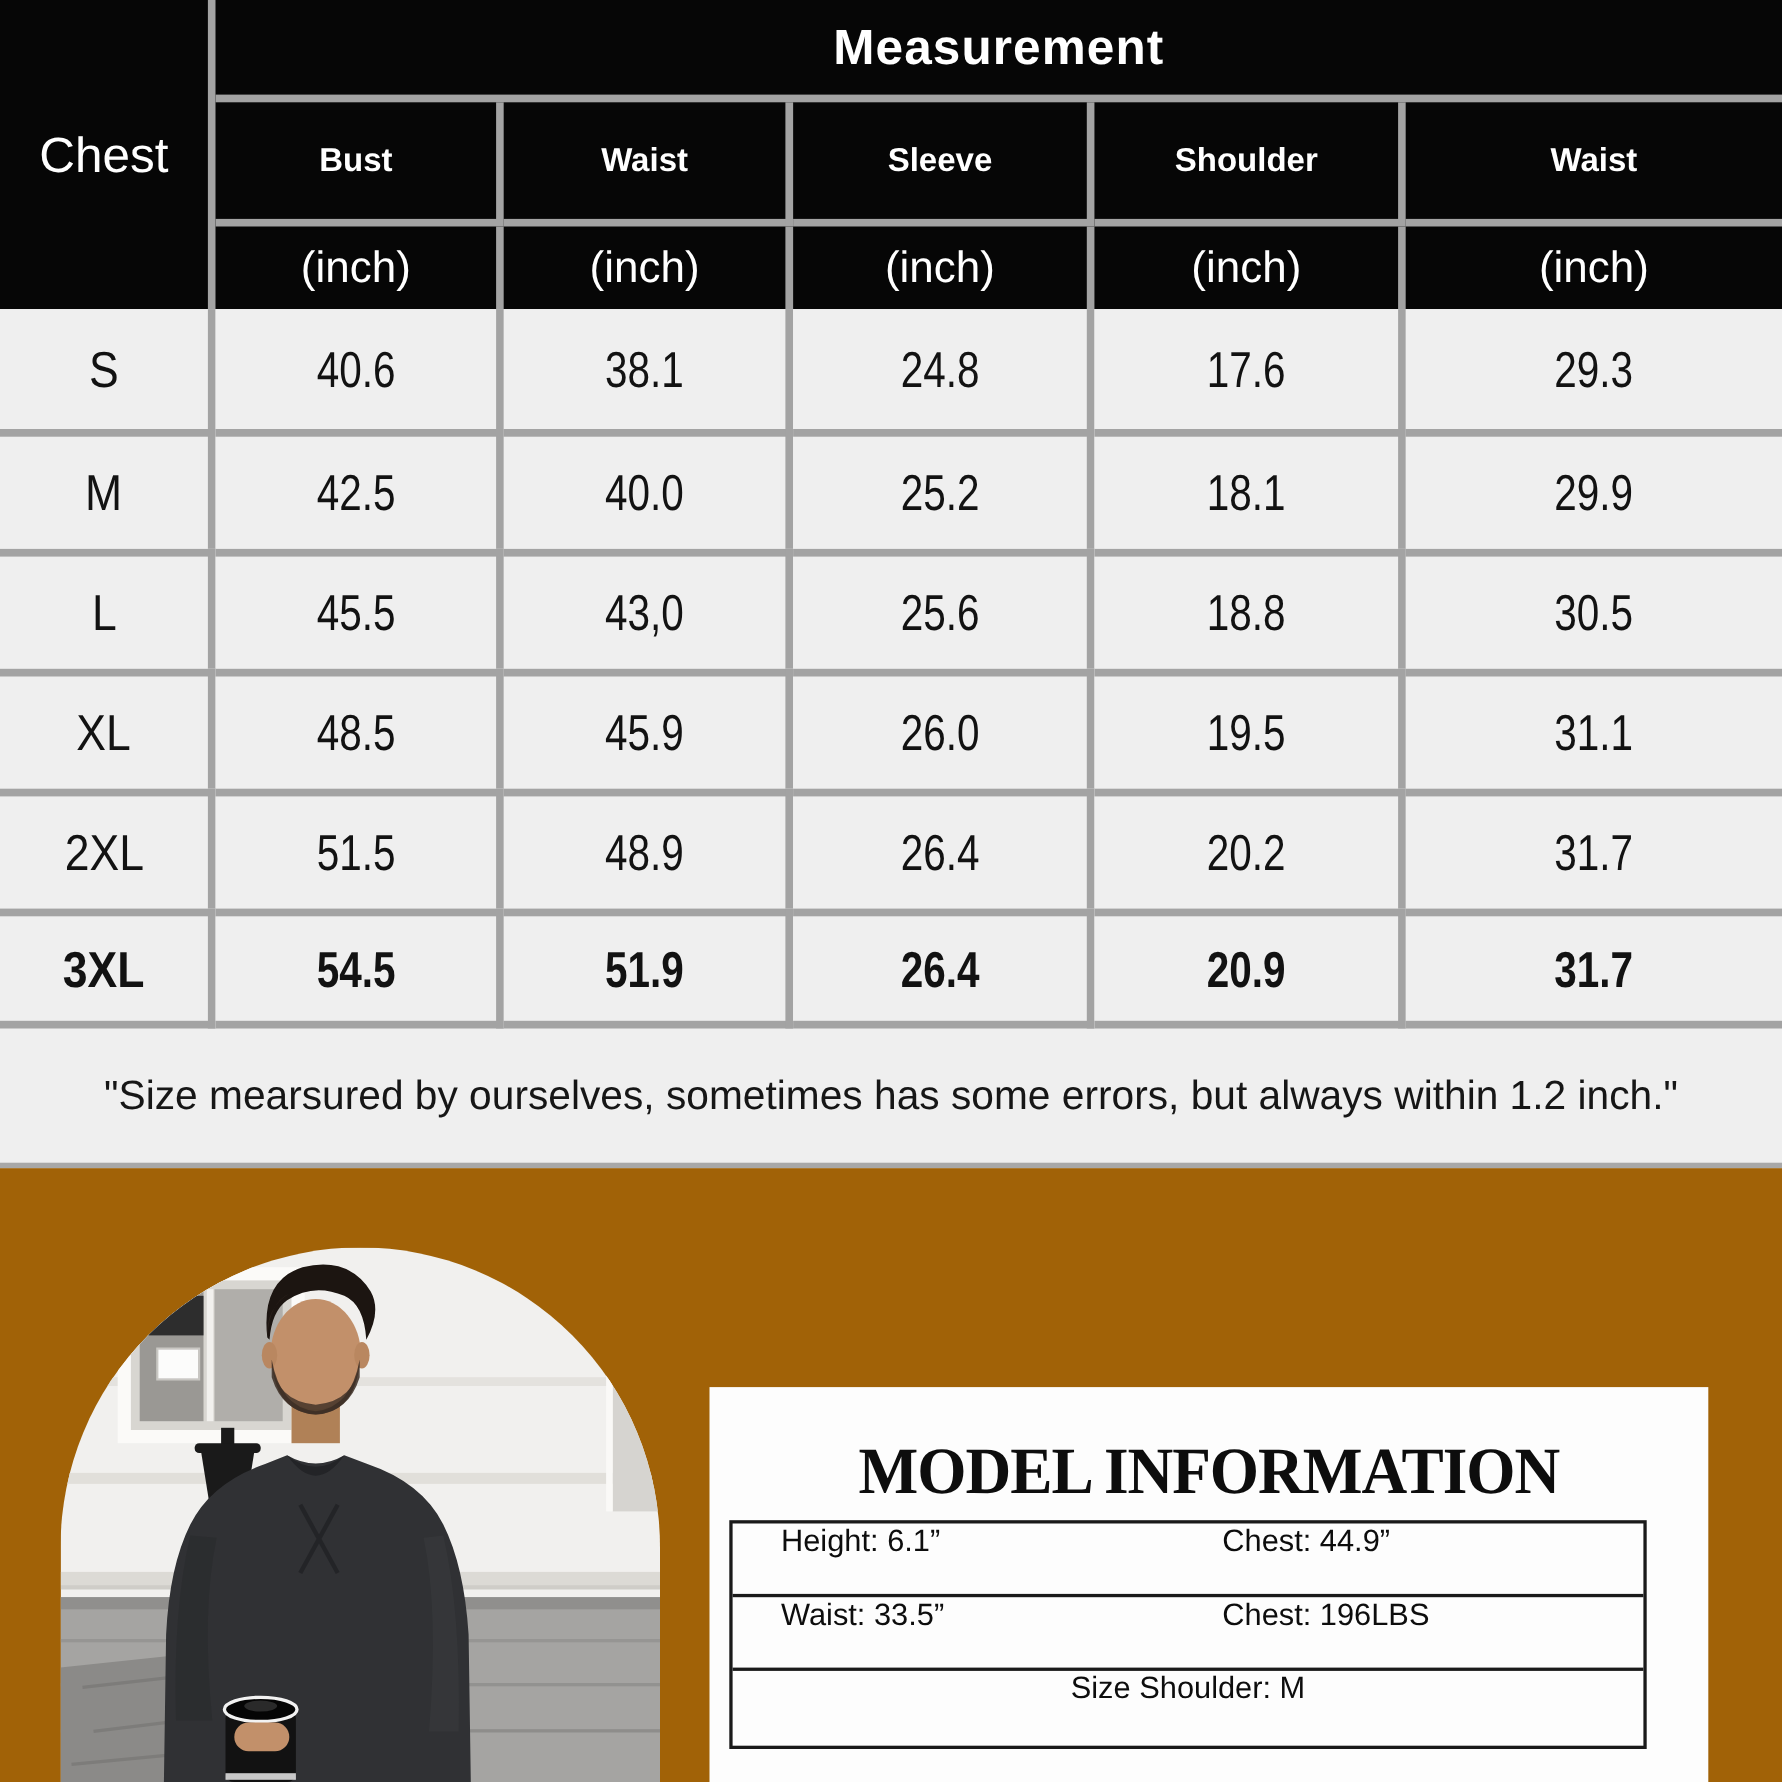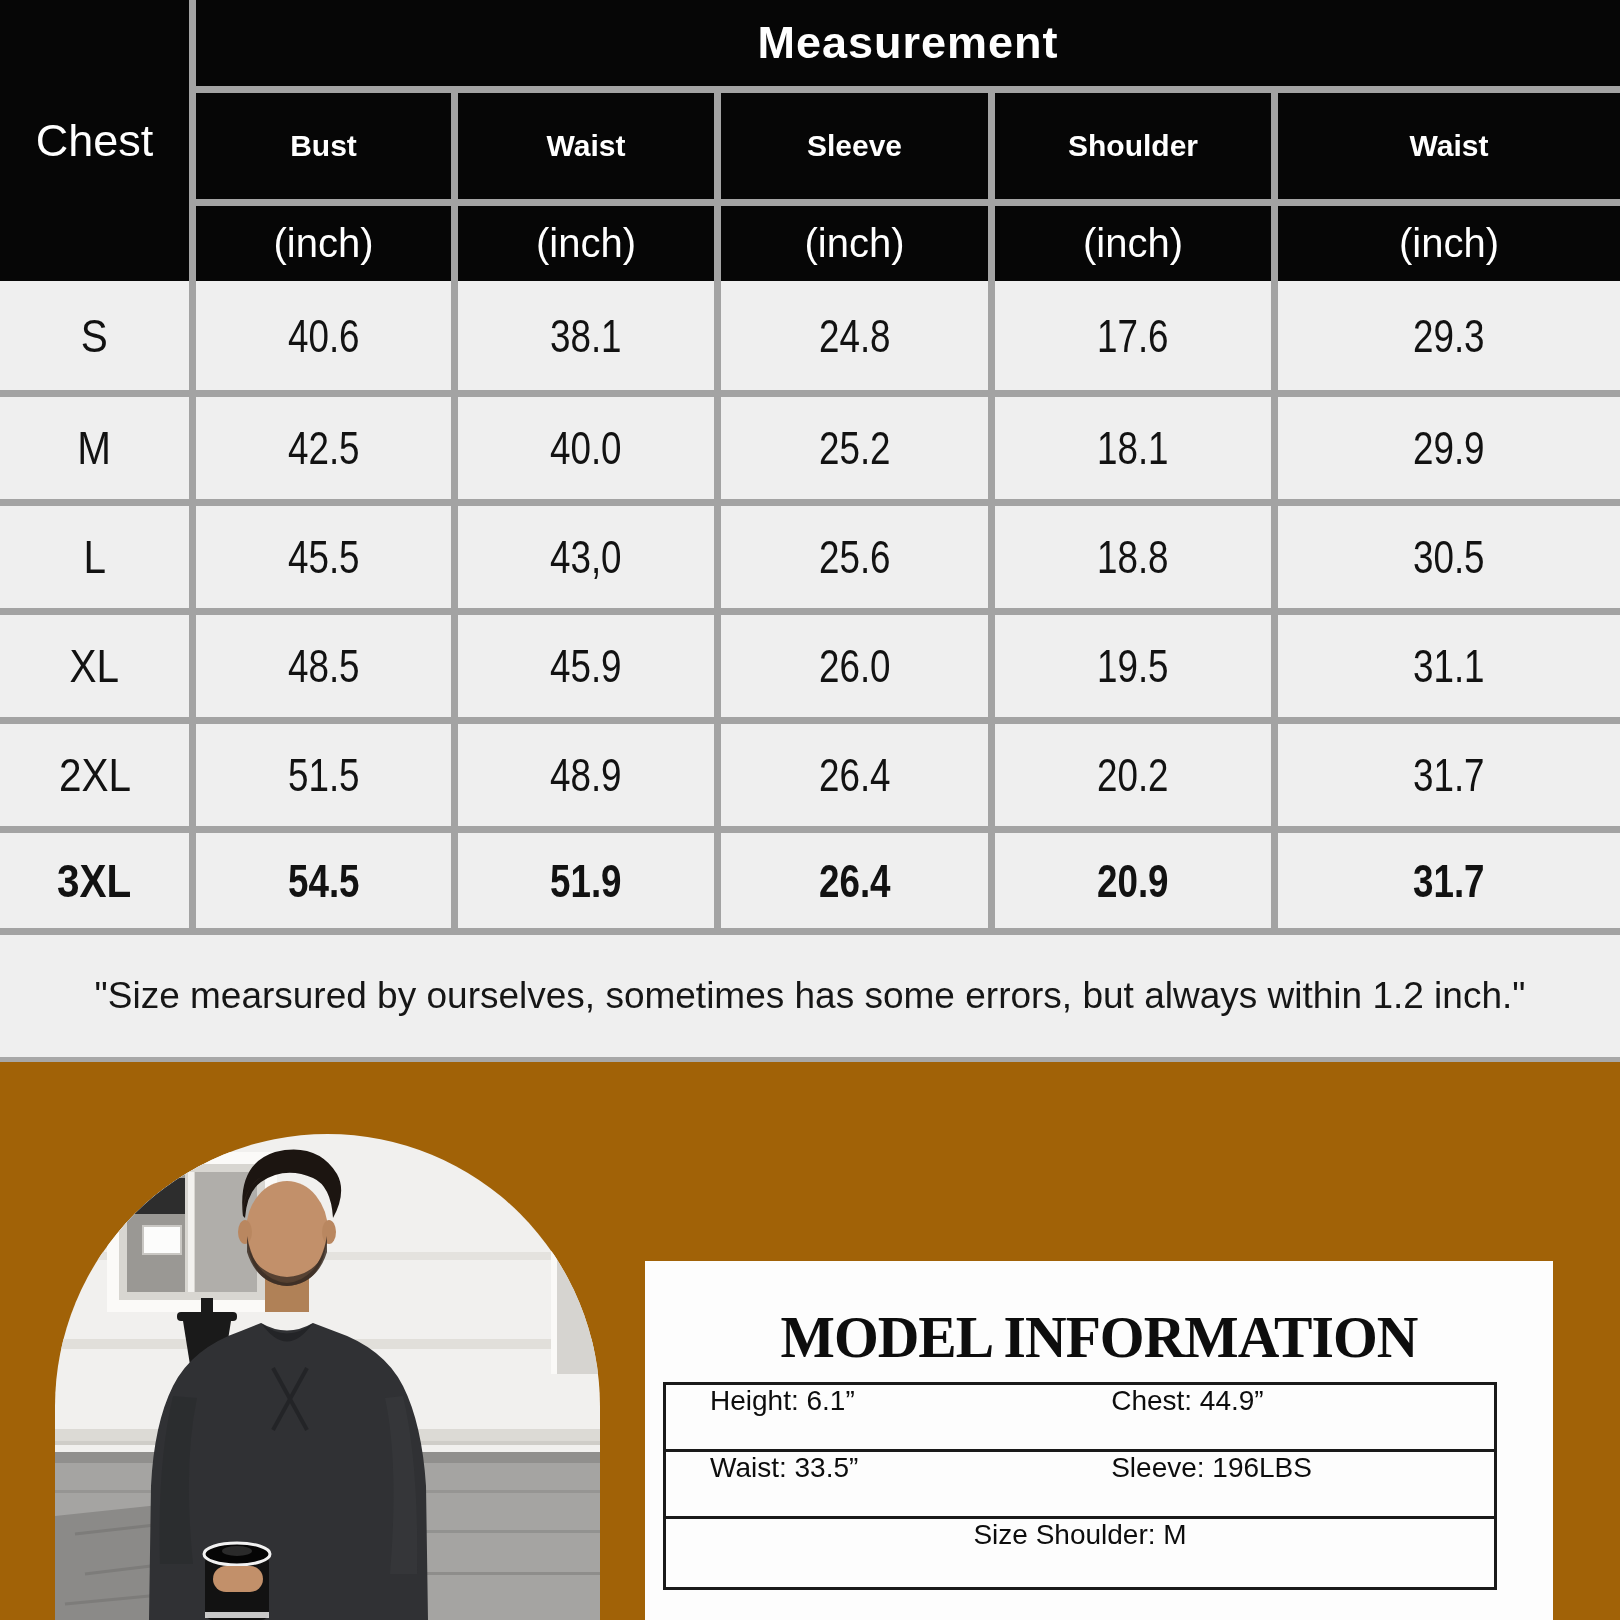--- a/index.html
+++ b/index.html
@@ -301,21 +301,21 @@
 
     <div class="panel">
       <div class="panel-title">MODEL INFORMATION</div>
       <div class="info-table">
         <div class="irow">
           <div class="icell left">Height: 6.1”</div>
           <div class="icell right">Chest: 44.9”</div>
         </div>
         <div class="irow">
           <div class="icell left">Waist: 33.5”</div>
-          <div class="icell right">Sleeve: 196LBS</div>
+          <div class="icell right">Chest: 196LBS</div>
         </div>
         <div class="irow last">
           <div class="icell center">Size Shoulder: M</div>
         </div>
       </div>
     </div>
   </div>
 </div>
 
 </body></html>

